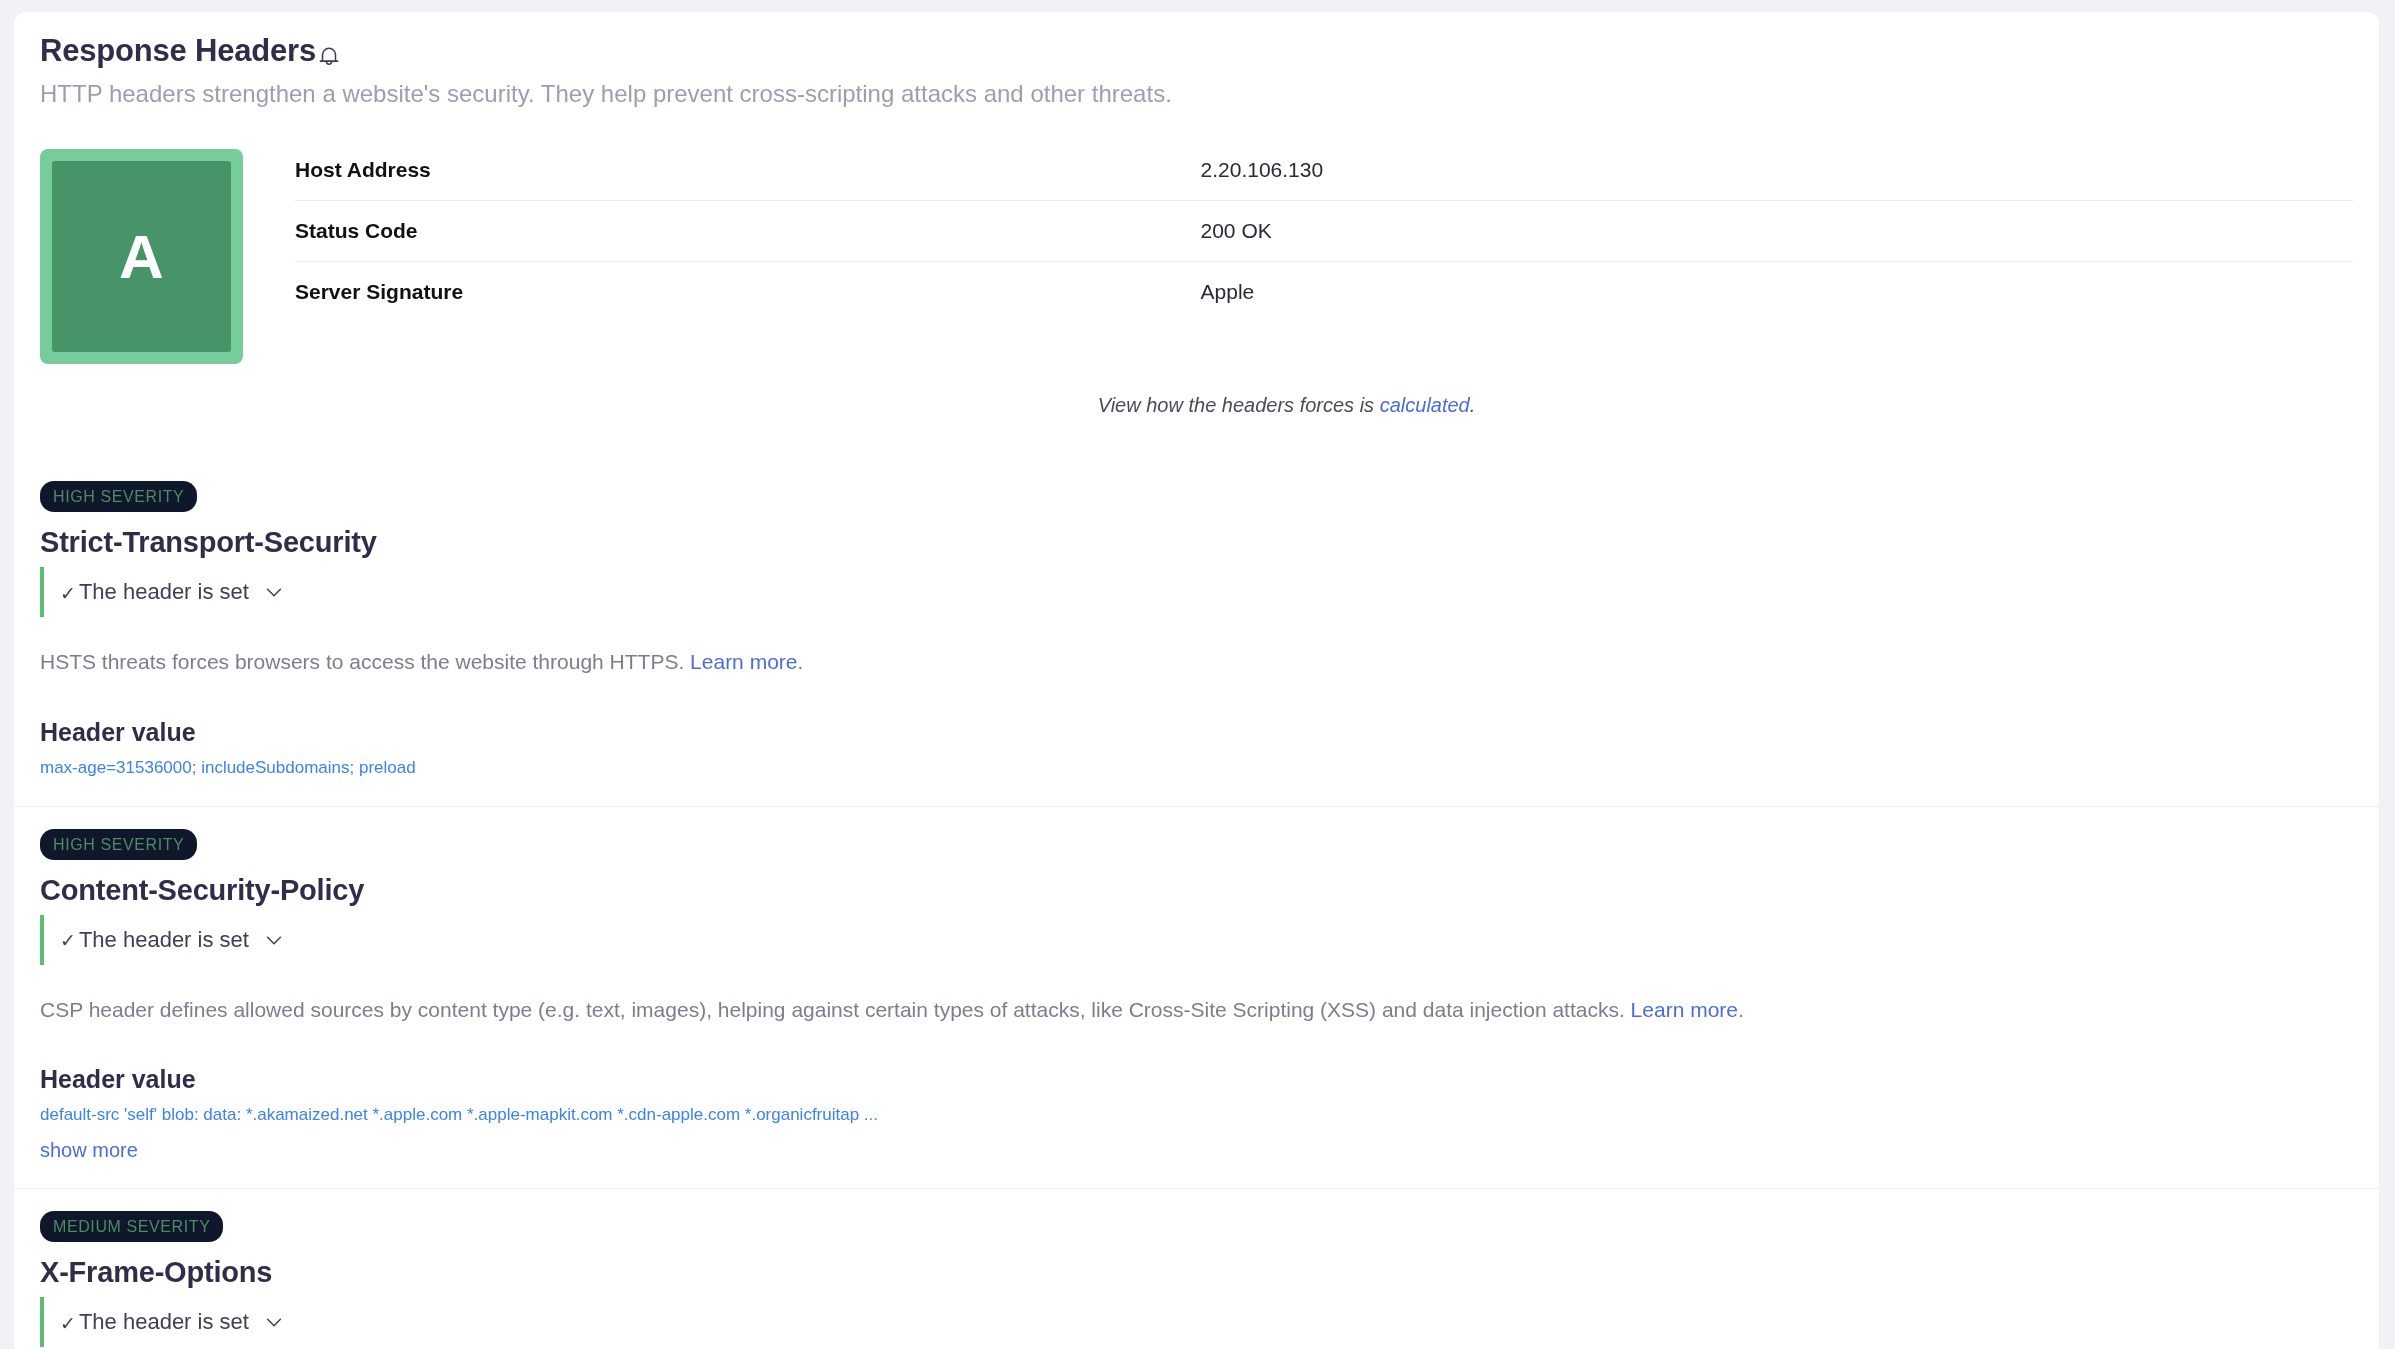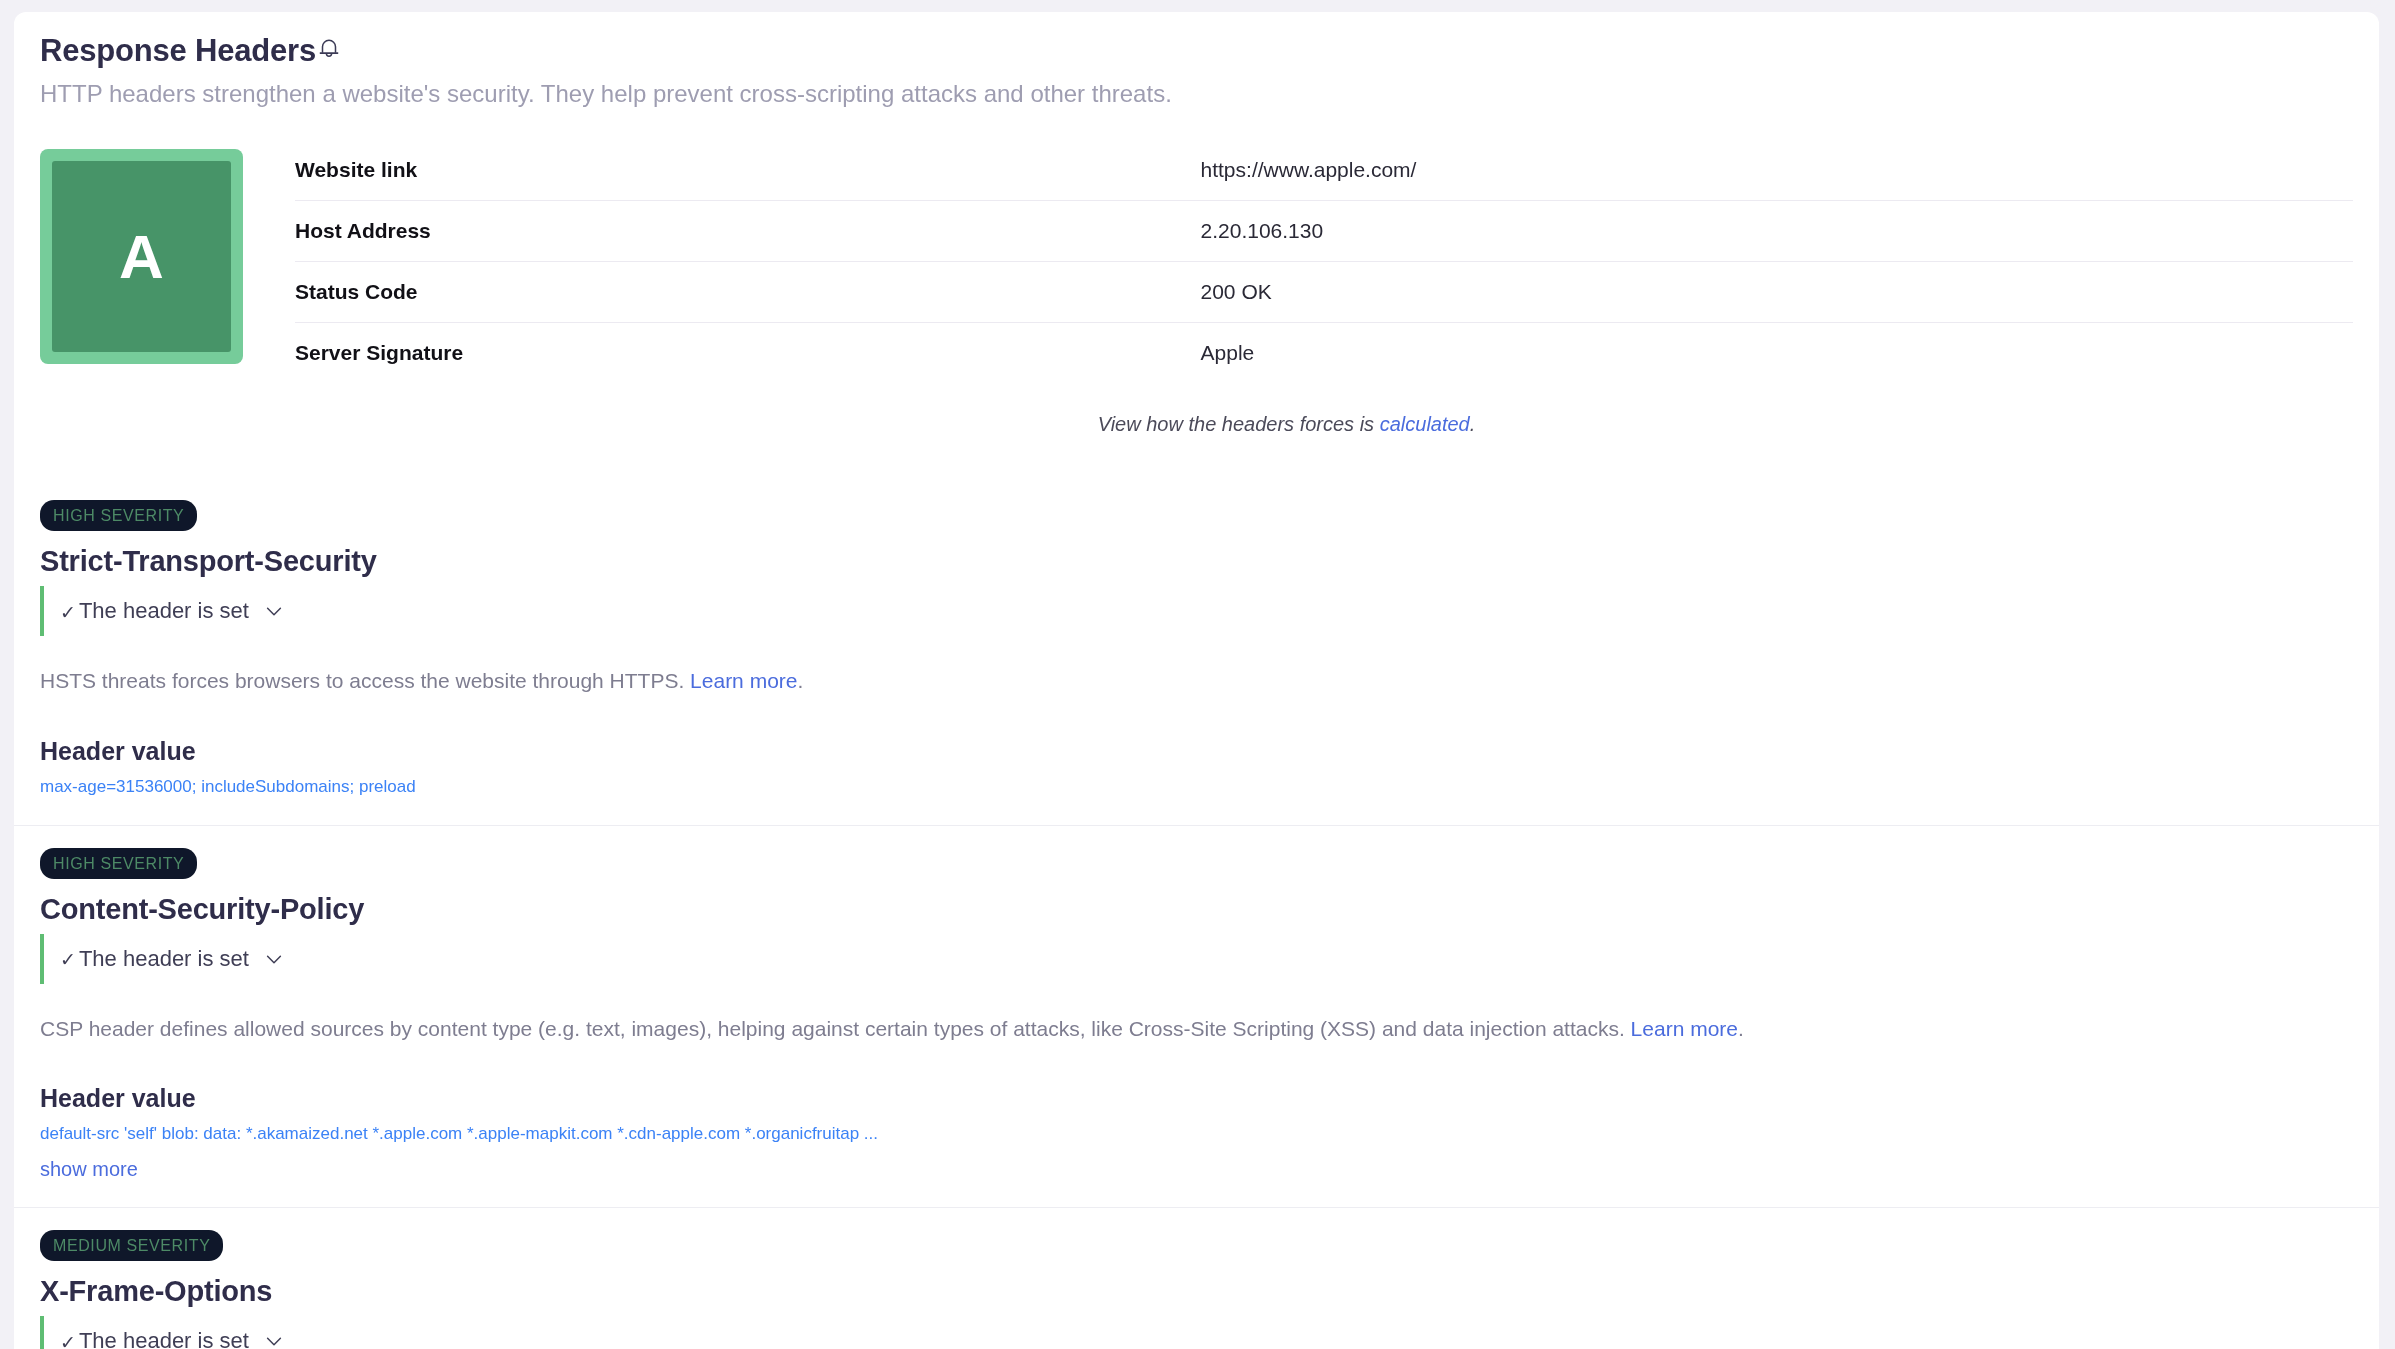--- a/index.html
+++ b/index.html
@@ -29,21 +29,21 @@
     overflow: hidden;
   }
 
   
   .card-head {
     padding: 22px 26px 0 26px;
   }
 
   .title-row {
     display: flex;
-    align-items: flex-start;
+    align-items: flex-end;
     gap: 0;
   }
 
   .page-title {
     font-size: 31px;
     font-weight: bold;
     color: #2f2d4a;
     letter-spacing: -0.2px;
     line-height: 1.1;
   }
@@ -250,24 +250,20 @@
 
     <div class="summary">
       <div class="grade-badge">
         <div class="grade-inner">
           <span class="grade-letter">A</span>
         </div>
       </div>
 
       <table class="info-table">
         <tbody>
-          <tr>
-            <td class="info-label">Website link</td>
-            <td class="info-value">https://www.apple.com/</td>
-          </tr>
           <tr>
             <td class="info-label">Host Address</td>
             <td class="info-value">2.20.106.130</td>
           </tr>
           <tr>
             <td class="info-label">Status Code</td>
             <td class="info-value">200 OK</td>
           </tr>
           <tr>
             <td class="info-label">Server Signature</td>

